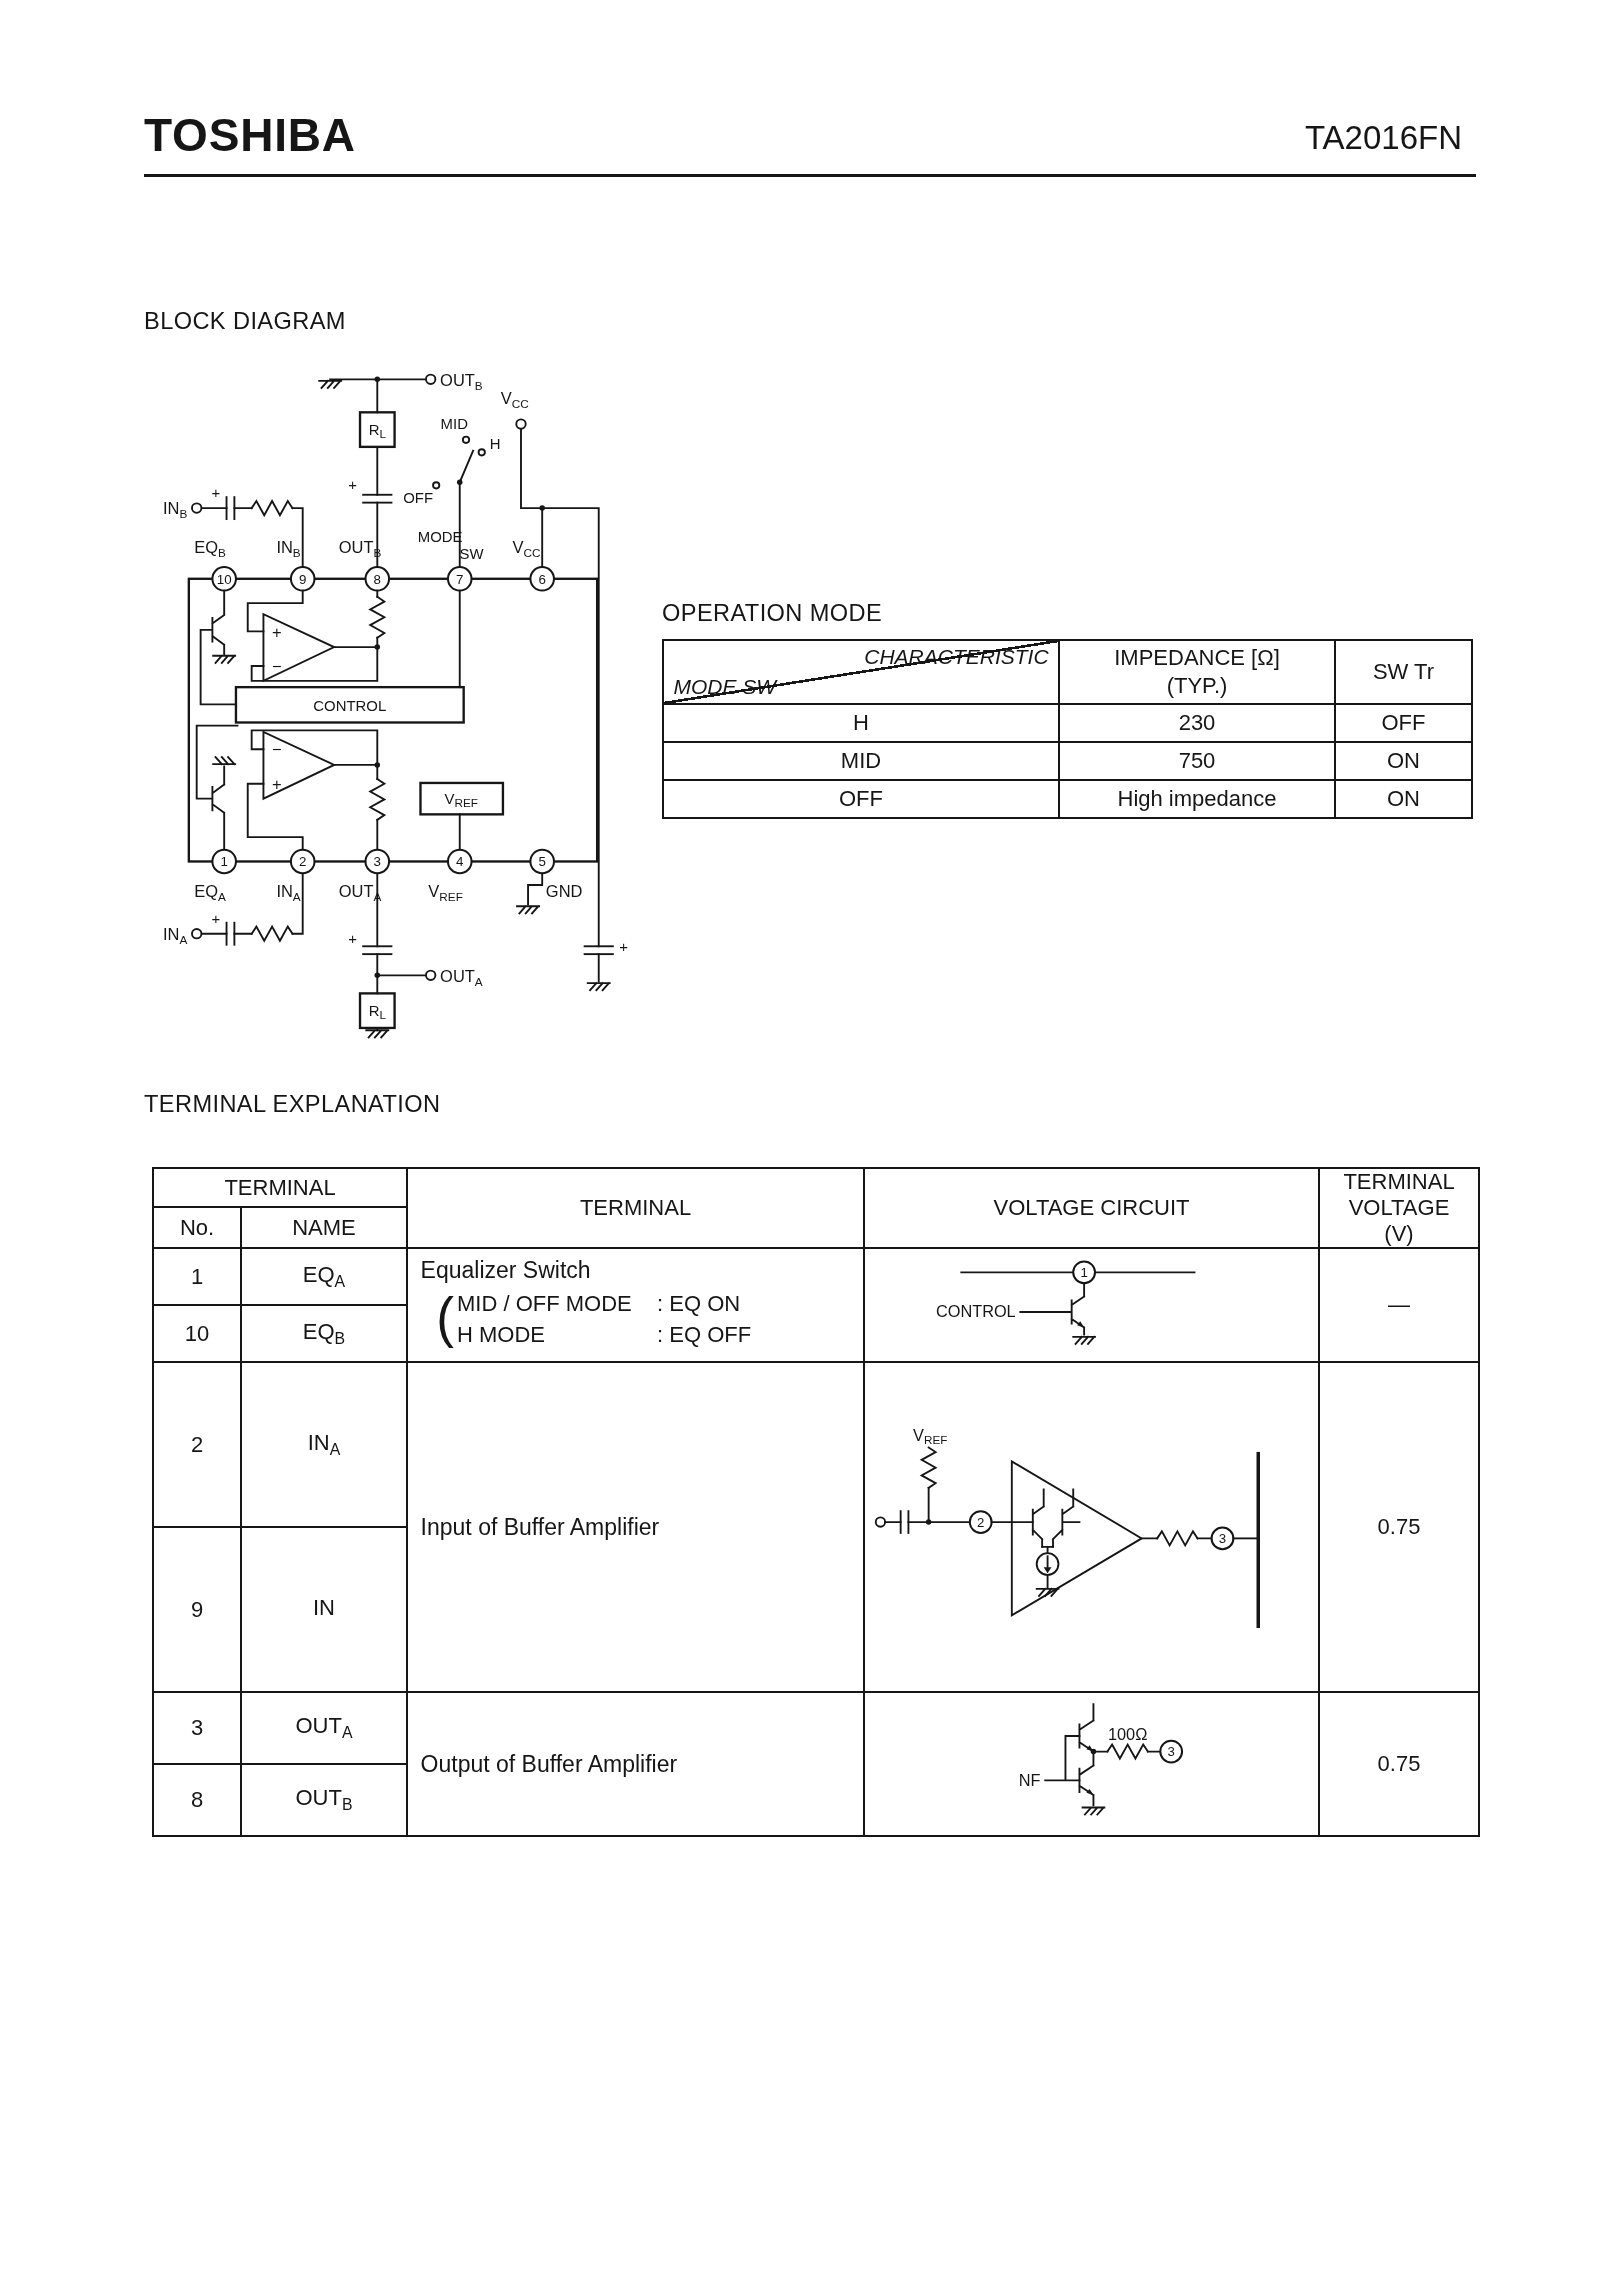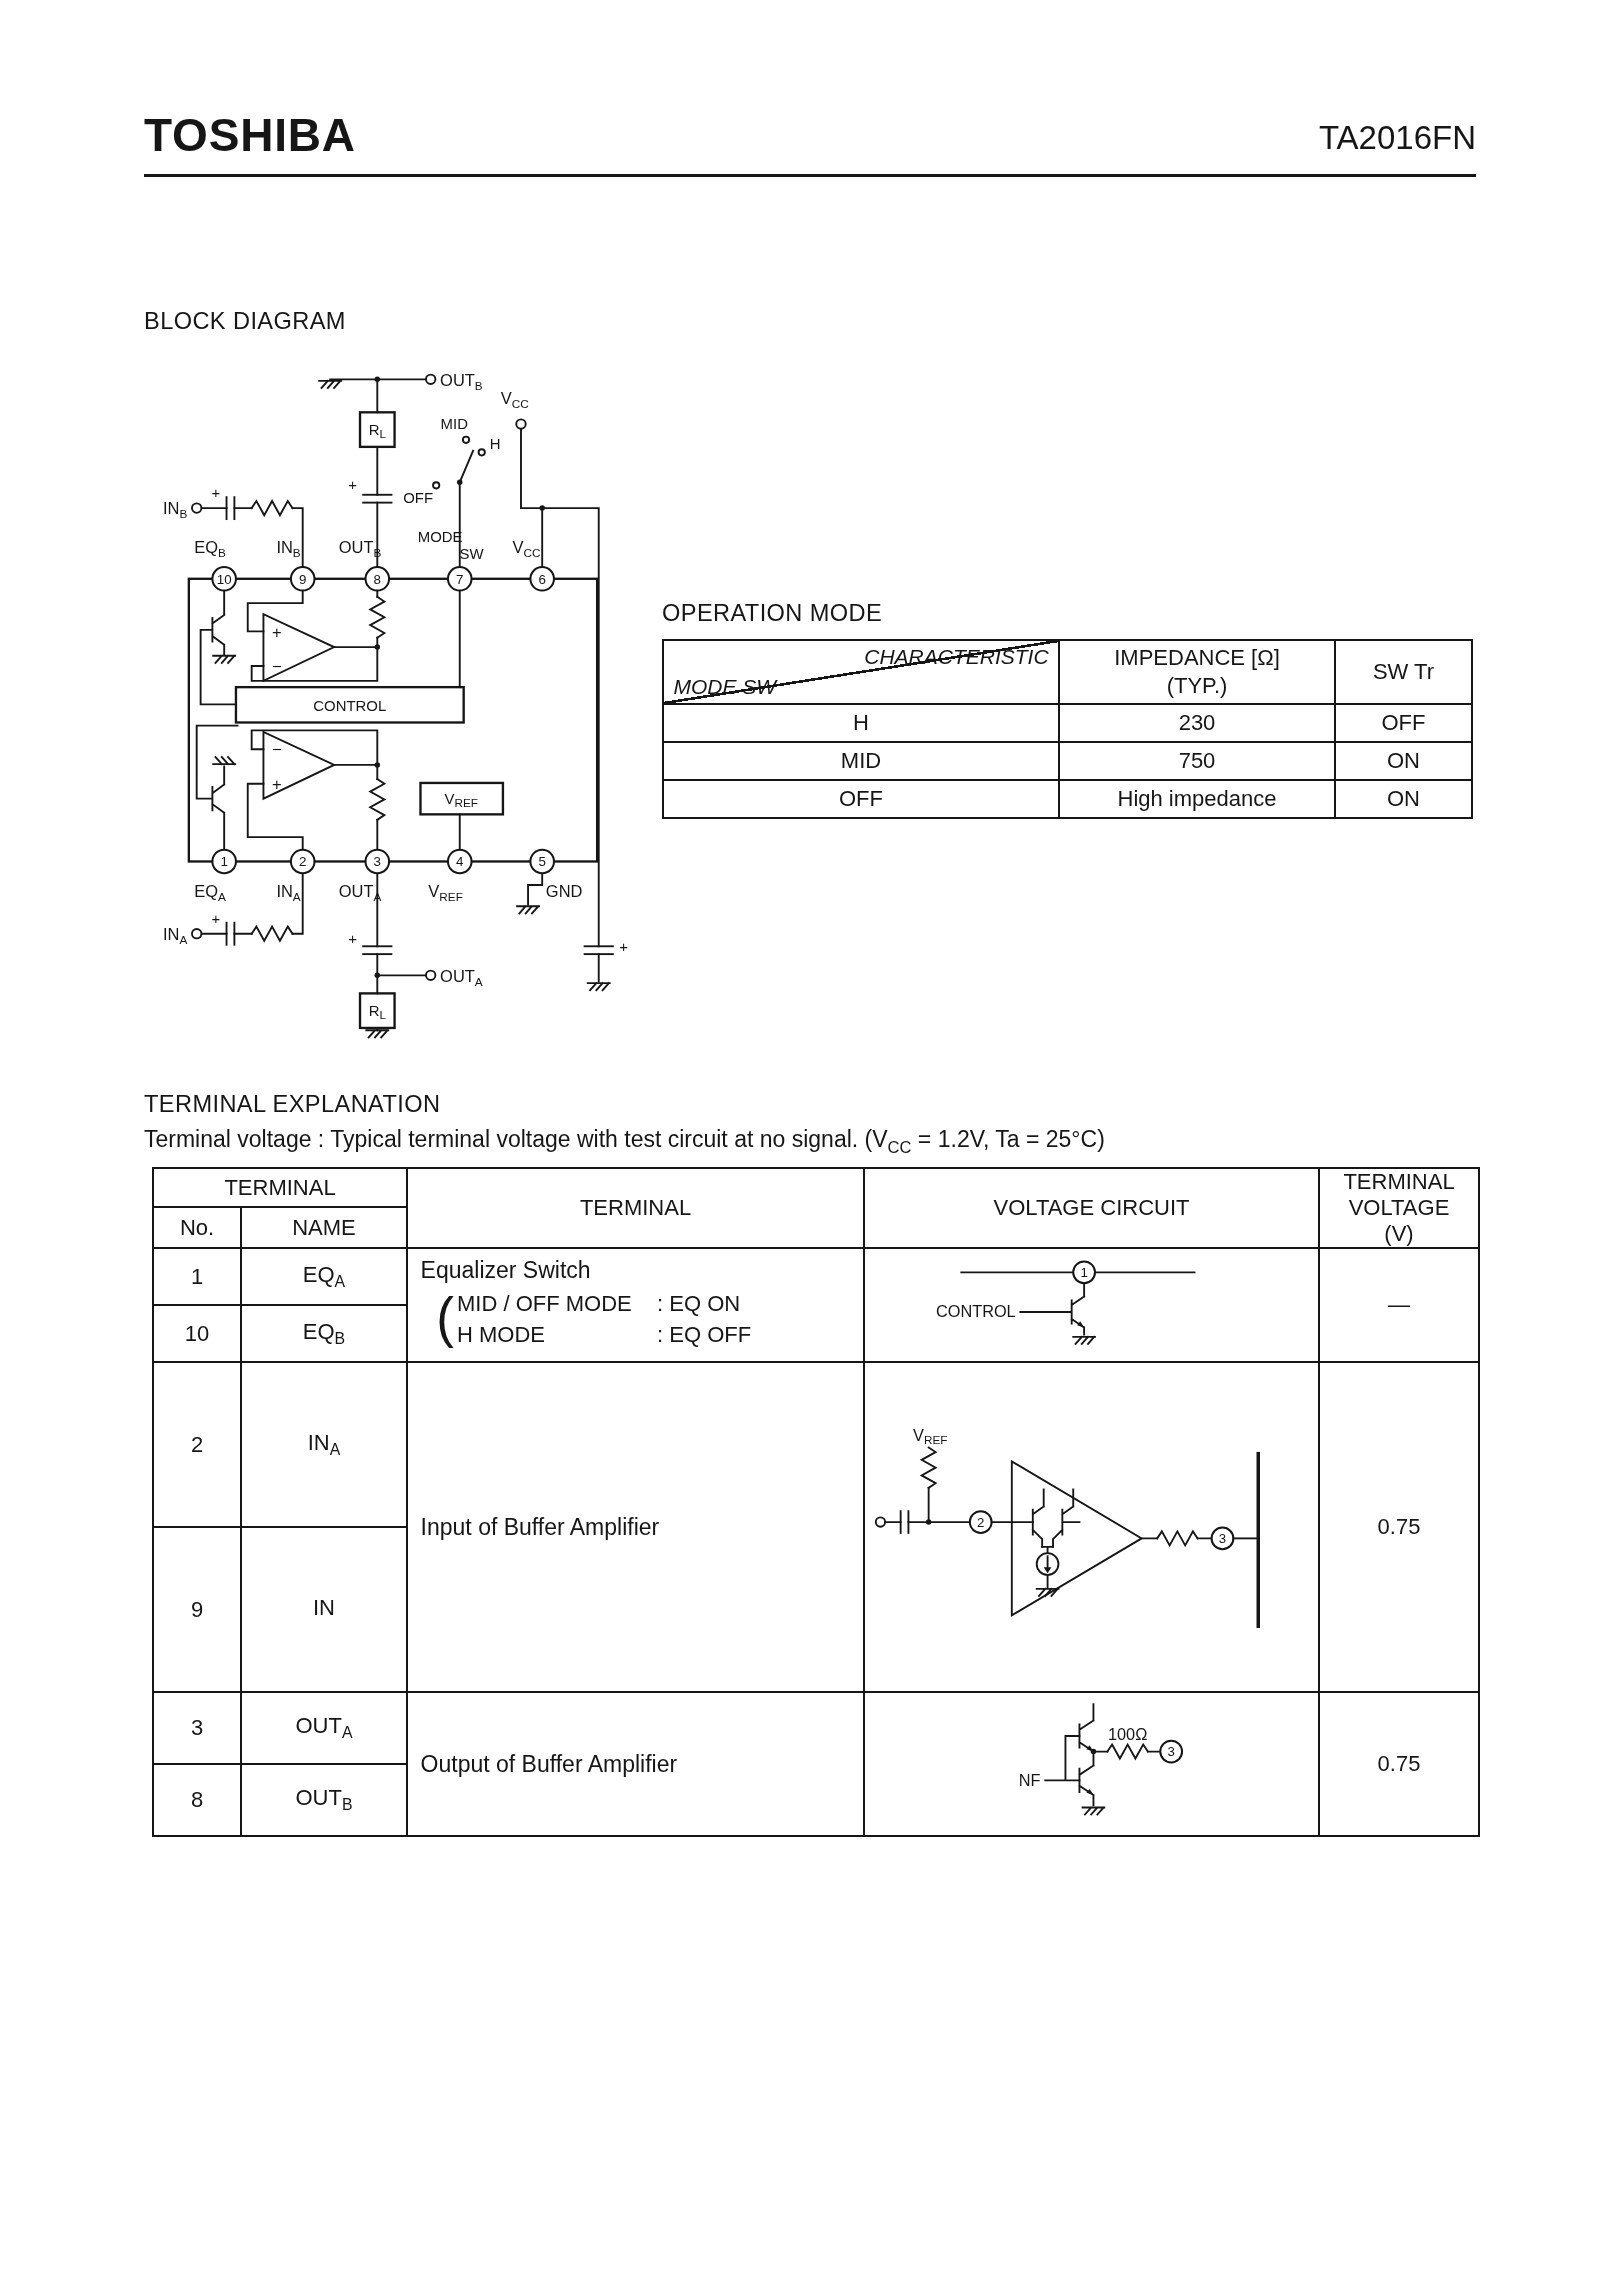--- a/index.html
+++ b/index.html
@@ -1,21 +1,21 @@
 <!DOCTYPE html>
 <html style="font-size:12.6px"><head>
 <meta charset="utf-8">
 <style>
   *{box-sizing:border-box}
   html,body{margin:0;padding:0;background:#ffffff}
   .page{position:relative;width:1622px;height:1945px;background:#ffffff;
         font-family:"Liberation Sans",sans-serif;color:#161616;overflow:hidden}
   .abs{position:absolute}
   .brand{left:144px;top:108px;font-size:46px;font-weight:bold;letter-spacing:0.8px}
-  .part{right:146px;top:119px;font-size:33px}
+  .part{right:160px;top:119px;font-size:33px}
   .rule{background:#161616}
   .header-rule{left:144px;top:174px;width:1332px;height:3.1px}
   .footer-rule{left:144px;top:2168px;width:1332px;height:2px}
   .sec-title{font-weight:normal;font-size:23.6px;letter-spacing:0.4px}
   #bd-title{left:144px;top:308px}
   #om-title{left:662px;top:600px}
   #te-title{left:144px;top:1091px}
   #te-subtitle{left:144px;top:1126px;font-size:23px}
   sub{font-size:.72em}
 
@@ -241,23 +241,20 @@
     </tr>
     <tr style="height:38px">
       <td>OFF</td>
       <td>High impedance</td>
       <td>ON</td>
     </tr>
   </tbody>
     </table>
 
   <div class="abs sec-title" id="te-title">TERMINAL EXPLANATION</div>
-  <div class="abs" id="te-subtitle">
-    <span>Terminal voltage : Typical terminal voltage with test circuit at no signal.  (V</span><sub>CC</sub><span> = 1.2V, Ta = 25°C)</span>
-  </div>
 
   <table class="abs" id="te-table">
     <colgroup>
         <col style="width:88px">
         <col style="width:166px">
         <col style="width:457px">
         <col style="width:455px">
         <col style="width:160px">
       </colgroup>
     <tbody>

